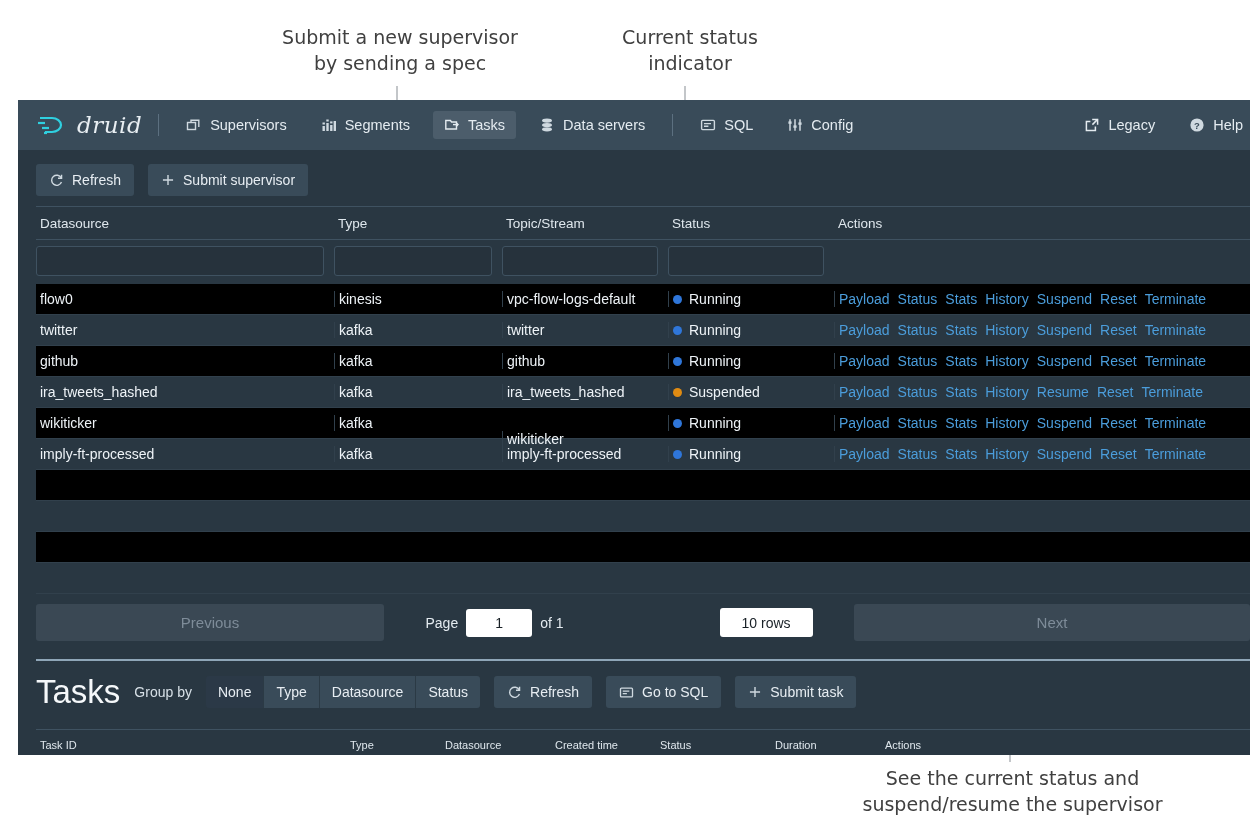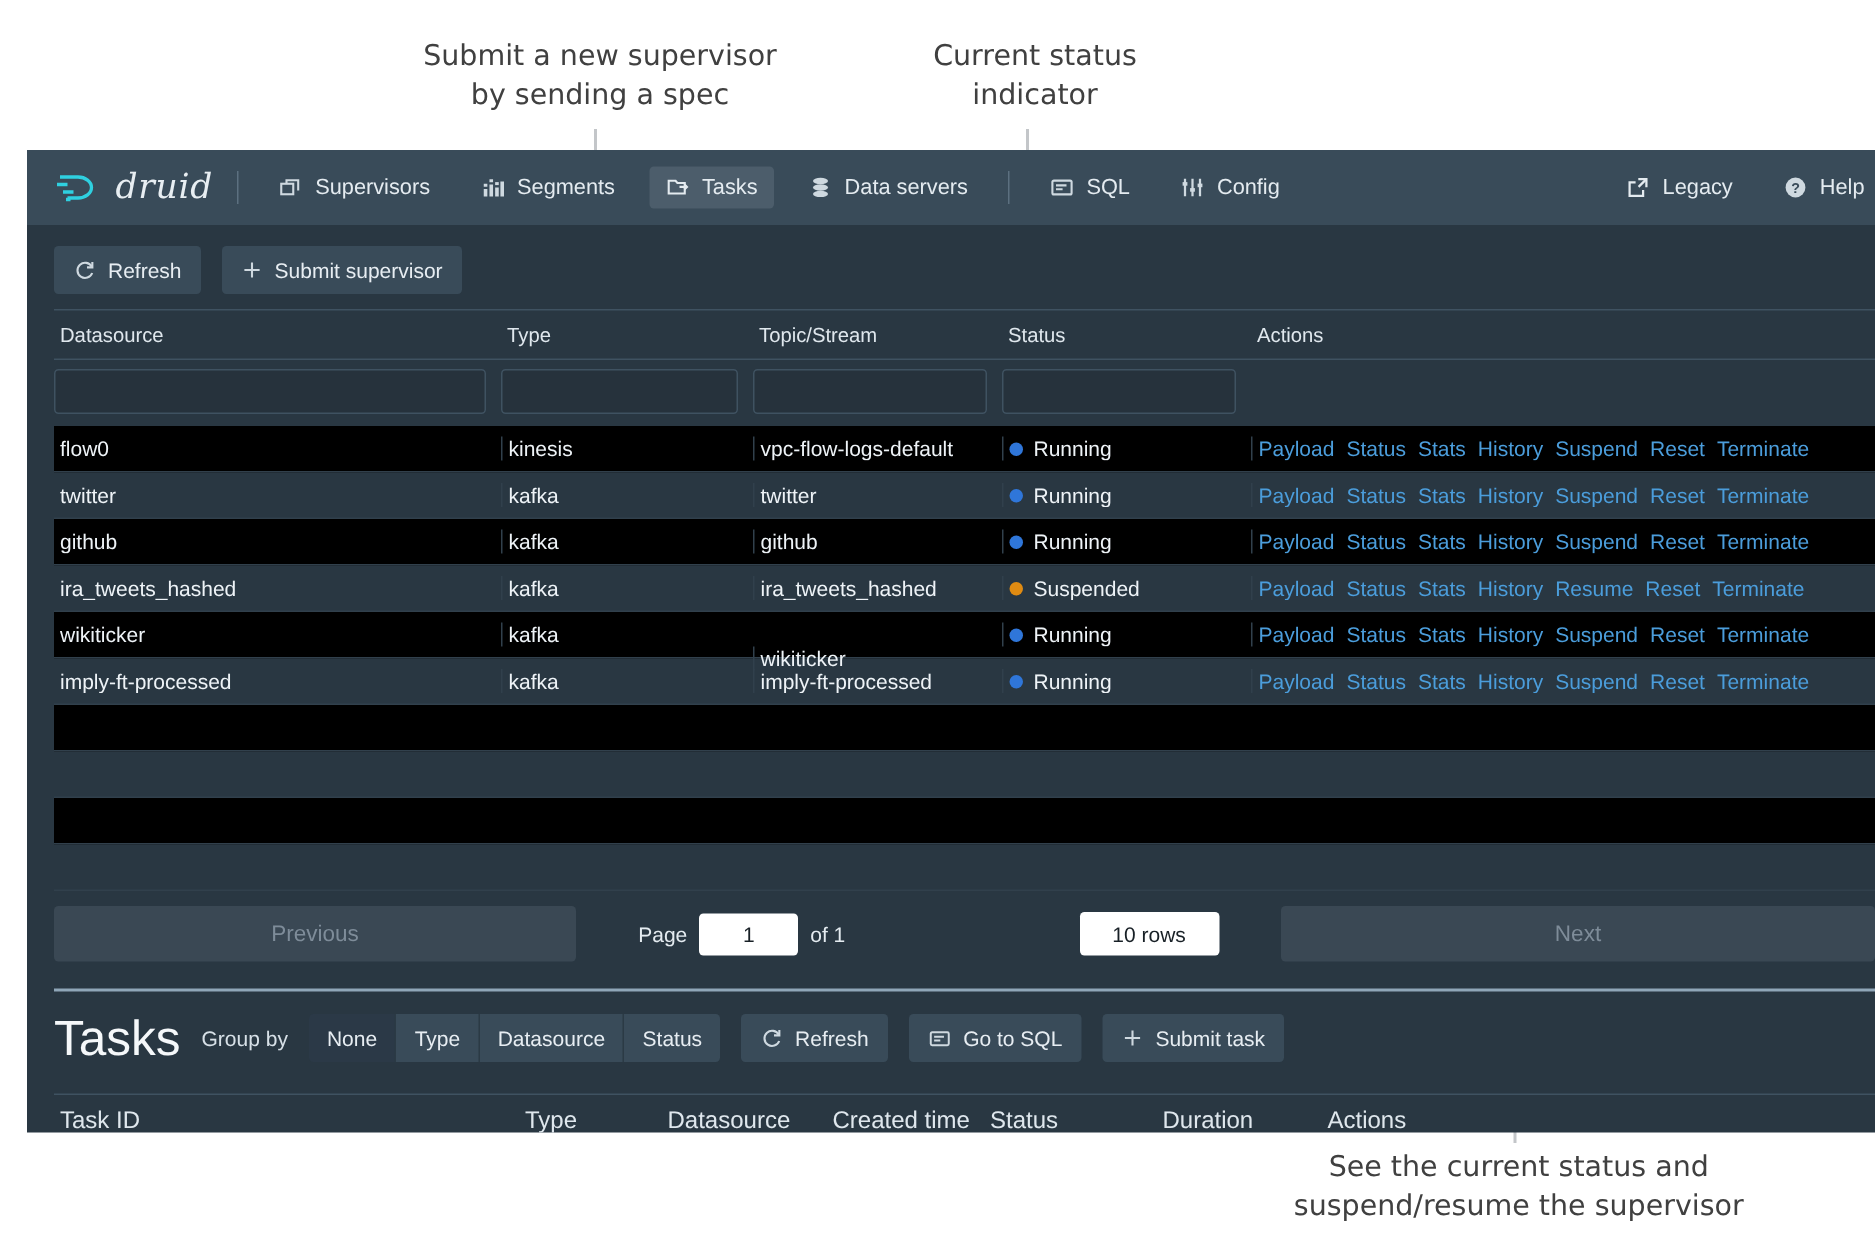--- a/index.html
+++ b/index.html
@@ -187,21 +187,21 @@
     font-size: 14px;
     padding: 8px 12px;
     border-right: 1px solid #2b3a45;
   }
   .seg > div:last-child { border-right: none; }
   .seg > div.sel { background: #2b3947; }
 
   .tasks-table { margin: 8px 18px 0 18px; border-top: 1px solid #3f5261; }
   .tasks-thead {
     display: flex;
-    font-size: 16px;
+    font-size: 11px;
     color: #dfe7ed;
     padding: 9px 0 8px 0;
   }
   .tasks-thead > div { padding-left: 4px; }
 </style>
 </head>
 <body>
 
 <div id="stage">
 

